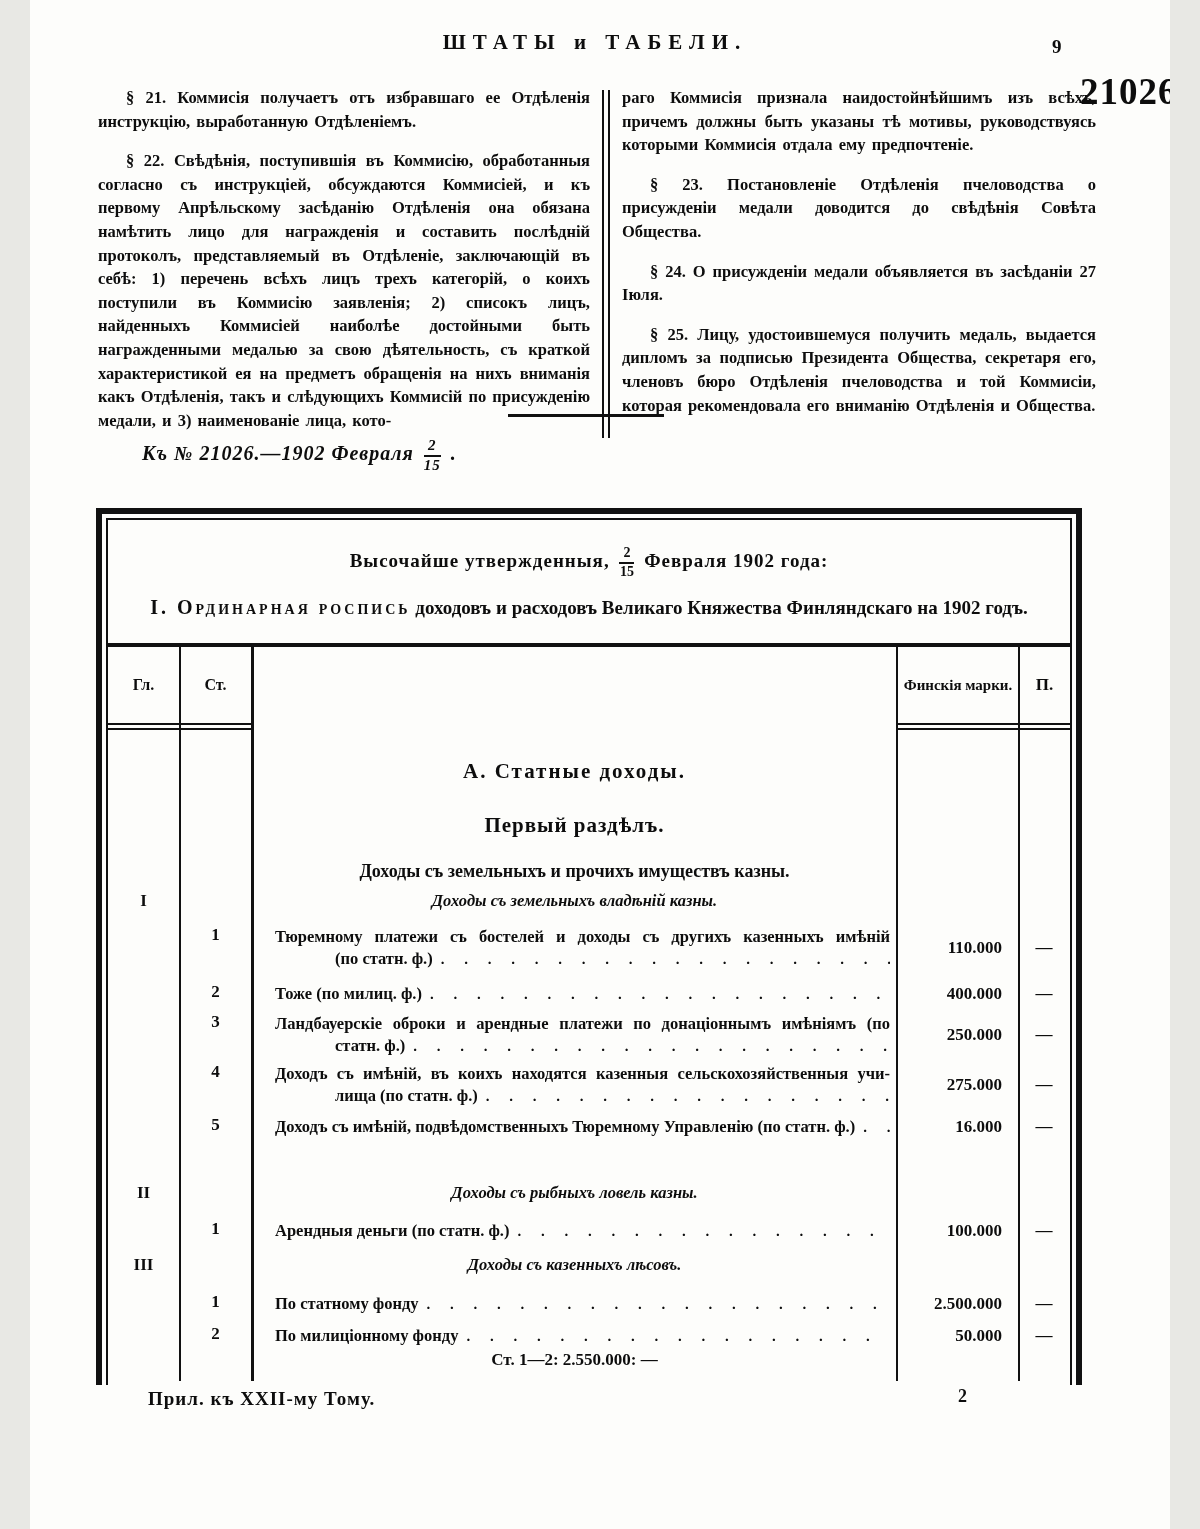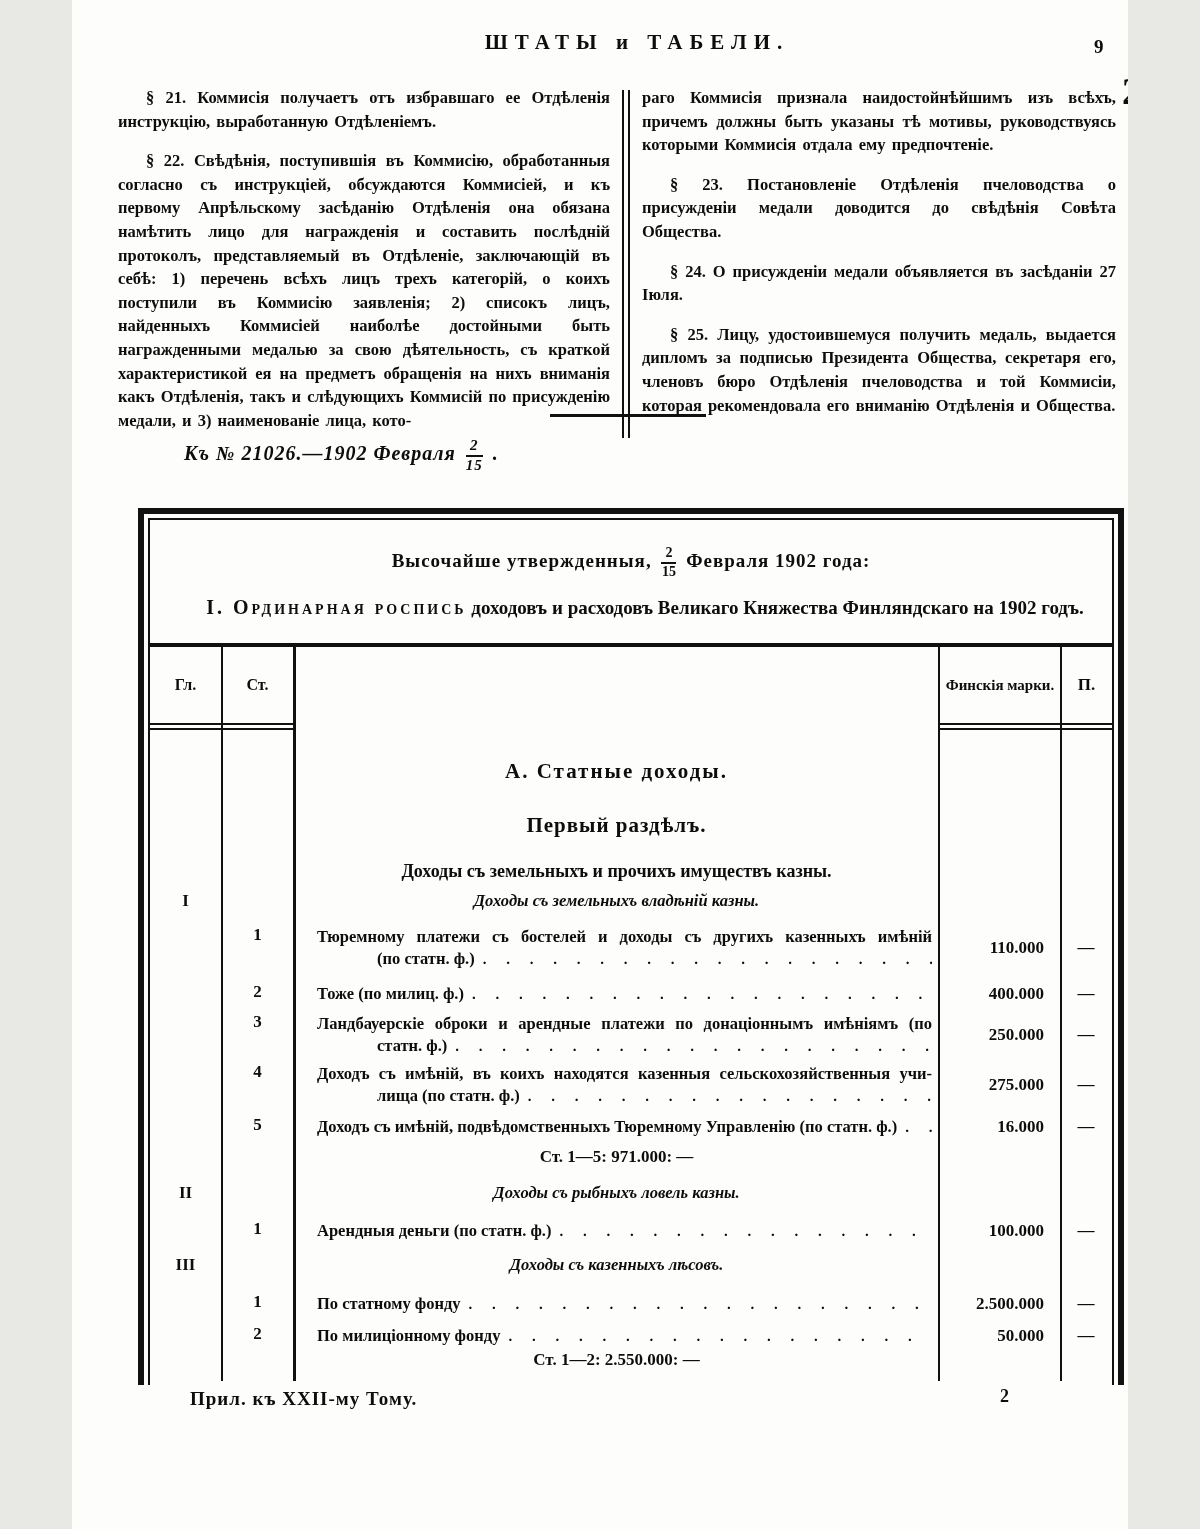--- a/index.html
+++ b/index.html
@@ -1,28 +1,28 @@
 <!DOCTYPE html>
 <html><head>
 <meta charset="utf-8">
 <style>
   html,body{margin:0;padding:0;background:#e8e8e4;}
   .page{
-    position:relative;width:1056px;height:1529px;margin:0 auto;
+    position:relative;width:1140px;height:1529px;margin:0 auto;
     background:#fdfdfb;color:#0d0d0d;
     font-family:"Liberation Serif","DejaVu Serif",serif;
     overflow:hidden;
   }
   
   .pghead{position:absolute;top:30px;left:0;width:1130px;text-align:center;}
   .pgtitle{font-size:21px;font-weight:bold;letter-spacing:7px;}
   .pgnum{position:absolute;top:36px;left:1022px;font-size:19px;font-weight:bold;}
   .marginnum{position:absolute;top:70px;left:1050px;font-size:37px;font-weight:900;letter-spacing:1px;}
   
-  .cols{position:absolute;top:86px;left:46px;width:998px;display:flex;}
+  .cols{position:absolute;top:86px;left:68px;width:998px;display:flex;}
   .colL{width:492px;}
   .colR{flex:1;}
   .coldiv{width:4px;border-left:2px solid #111;border-right:2px solid #111;margin:4px 12px 10px 12px;}
   .para{margin:0 0 16px 0;font-size:16.5px;font-weight:bold;line-height:1.43;text-align:justify;word-spacing:2px;}
   .para.ind{text-indent:28px;}
   
   .midrule{position:absolute;top:414px;left:478px;width:156px;border-top:3px solid #111;}
   .refline{position:absolute;top:438px;left:112px;font-size:20px;font-weight:bold;font-style:italic;letter-spacing:1px;}
   .frac{display:inline-block;vertical-align:middle;text-align:center;line-height:1.05;margin:0 4px;}
   .frac .fn{display:block;border-bottom:2px solid #111;padding:0 4px 1px 4px;}
@@ -33,21 +33,21 @@
     position:absolute;top:508px;left:66px;width:986px;height:877px;
     border:6px solid #111;border-bottom:none;padding:4px 4px 0 4px;box-sizing:border-box;
   }
   .tblinner{
     width:100%;height:100%;border:2px solid #111;border-bottom:none;box-sizing:border-box;
     position:relative;
   }
   .caption{position:relative;height:123px;}
   .cap1{position:absolute;top:26px;left:0;width:100%;text-align:center;font-size:19px;font-weight:bold;letter-spacing:1px;}
   .cap1 .frac{font-size:14px;letter-spacing:0;}
-  .cap2{position:absolute;top:76px;left:0;width:100%;text-align:center;font-size:19px;font-weight:bold;padding-left:14px;}
+  .cap2{position:absolute;top:76px;left:0;width:100%;text-align:center;font-size:19px;font-weight:bold;}
   .capsc{font-variant:small-caps;letter-spacing:3px;font-size:20px;}
   .thickrule{height:0;border-top:4px solid #111;}
   
   .grid{position:relative;height:734px;}
   .vd{position:absolute;top:0;bottom:0;background:#111;}
   .vd1{left:71px;width:1.5px;}
   .vd2{left:143px;width:2.5px;}
   .vd3{left:788px;width:2px;}
   .vd4{left:910px;width:1.5px;}
   .hc{position:absolute;top:0;height:76px;display:flex;align-items:center;justify-content:center;
@@ -209,21 +209,20 @@
           <div class="desc">
             <div class="l1f">
               <span>Доходъ съ имѣній, подвѣдомственныхъ Тюремному Управленію (по статн. ф.)</span>
               <span class="dots">. . . . . . . . . . . . . . . . . . . . . . . . . . . . . . . . . . . . . . . . . . . . . . . . . . . . . . . . . . . .</span>
             </div>
           </div>
           <div class="amt">16.000</div>
           <div class="pen">—</div>
         </div>
 
-        <div class="bi total" style="top:500px">Ст. 1—5: 971.000: —</div>
 
         <div class="bi chnum" style="top:536px">II</div>
         <div class="bi chhead" style="top:536px">Доходы съ рыбныхъ ловель казны.</div>
 
         <div class="bi row" style="top:571px;height:26px">
           <div class="stn">1</div>
           <div class="desc">
             <div class="l1f">
               <span>Арендныя деньги (по статн. ф.)</span>
               <span class="dots">. . . . . . . . . . . . . . . . . . . . . . . . . . . . . . . . . . . . . . . . . . . . . . . . . . . . . . . . . . . .</span>

